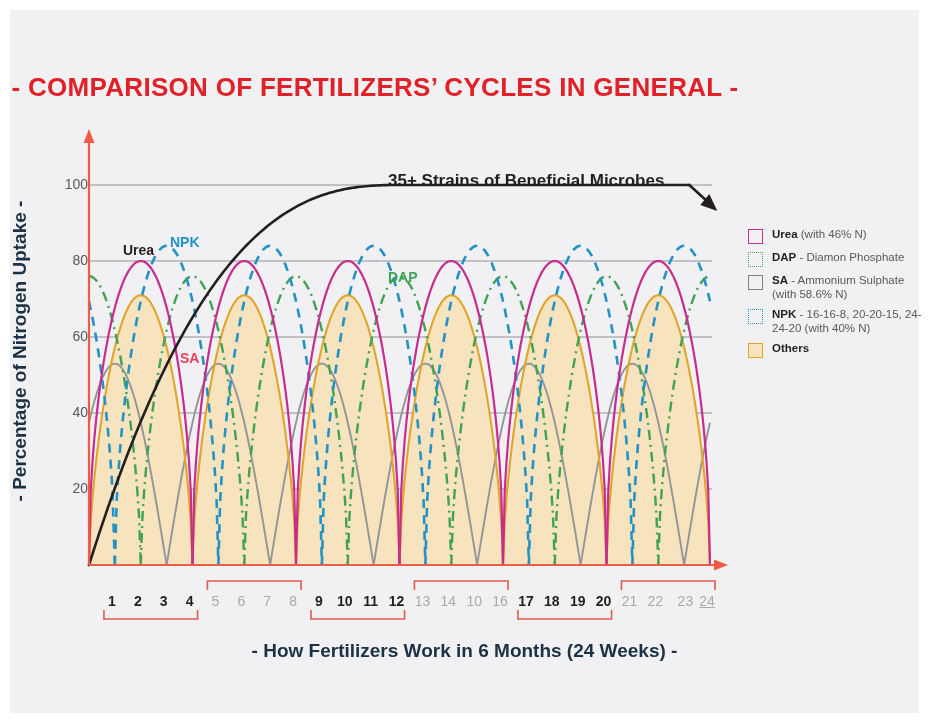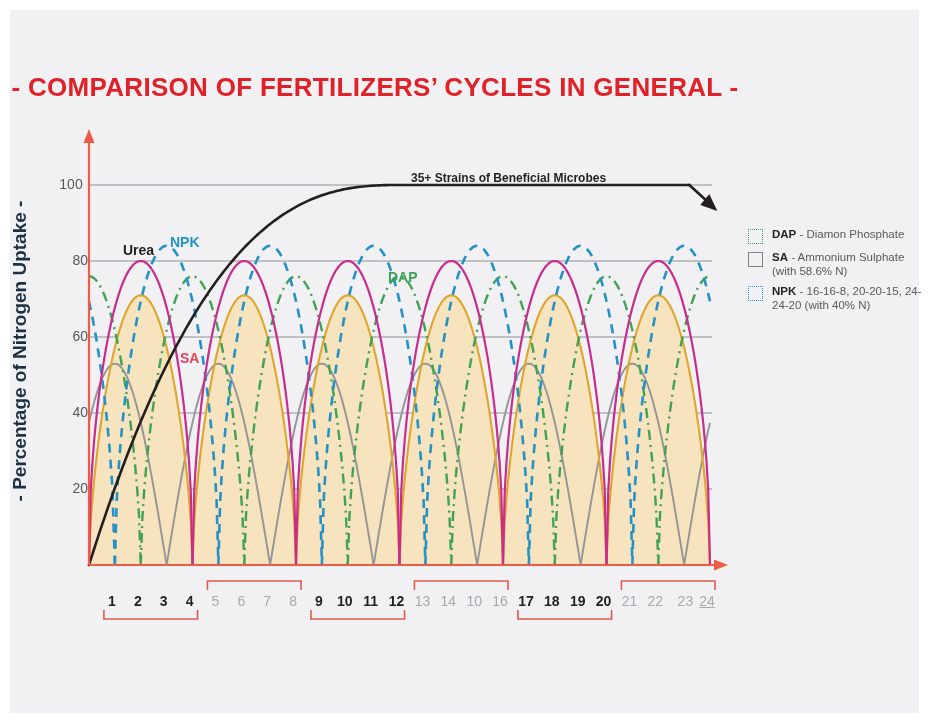--- a/index.html
+++ b/index.html
@@ -63,21 +63,21 @@
   }
   
   .clab{
     position:absolute;font-size:14px;font-weight:bold;
     font-family:"Liberation Sans", sans-serif;white-space:nowrap;
   }
   #lbl-urea{left:113px;top:232px;color:#231f20;}
   #lbl-npk{left:160px;top:224px;color:#2392c6;}
   #lbl-dap{left:378px;top:259px;color:#3fa254;}
   #lbl-sa{left:170px;top:340px;color:#e8415a;}
-  #lbl-microbe{left:378px;top:161px;color:#231f20;font-weight:bold;font-size:12px;margin-left:23px;}
+  #lbl-microbe{left:378px;top:161px;color:#231f20;font-weight:bold;font-size:17px;}
   
   #legend{
     position:absolute;left:738px;top:218px;width:180px;
     font-family:"Liberation Sans", sans-serif;
   }
   .lrow{display:flex;align-items:flex-start;margin-bottom:7px;}
   .sw{width:15px;height:15px;flex:0 0 15px;margin-right:9px;margin-top:1px;box-sizing:border-box;background:transparent;}
   .sw-microbe{border:1.6px solid #231f20;position:relative;}
   .sw-microbe:after{
     content:"";position:absolute;right:-1px;bottom:-1px;
@@ -95,21 +95,21 @@
 </head>
 <body>
 
 <div id="stage">
   <div id="panel">
 
     <div id="title">- COMPARISON OF FERTILIZERS’ CYCLES IN GENERAL -</div>
 
     <div id="ytitle">- Percentage of Nitrogen Uptake -</div>
     <div id="ylabs">
-        <div class="ylab" style="top: 166px; text-align: center;">100</div>
+        <div class="ylab" style="top: 166px;">100</div>
         <div class="ylab" style="top: 242px;">80</div>
         <div class="ylab" style="top: 318px;">60</div>
         <div class="ylab" style="top: 394px; text-align: right;">40</div>
         <div class="ylab" style="top: 470px;">20</div>
       </div>
 
     <svg id="chart-svg" width="909" height="703" viewBox="0 0 909 703" style="position:absolute;left:0;top:0;">
       <g id="gridlines">
           <line x1="79" y1="175" x2="702" y2="175" stroke="#808285" stroke-width="1.1" opacity="0.85"></line>
           <line x1="79" y1="251" x2="702" y2="251" stroke="#808285" stroke-width="1.1" opacity="0.85"></line>
@@ -214,30 +214,39 @@
         <div class="xlab light" style="left: 478.062px;">16</div>
         <div class="xlab dark" style="left: 503.938px;">17</div>
         <div class="xlab dark" style="left: 529.812px;">18</div>
         <div class="xlab dark" style="left: 555.688px;">19</div>
         <div class="xlab dark" style="left: 581.562px;">20</div>
         <div class="xlab light" style="left: 607.438px;">21</div>
         <div class="xlab light" style="left: 633.312px; text-align: center;">22</div>
         <div class="xlab light" style="left: 659.188px; text-align: right;">23</div>
         <div class="xlab light" style="left: 685.062px; text-decoration: underline;">24</div>
       </div>
+    <div id="xtitle">- How Fertilizers Work in 6 Months (24 Weeks) -</div>
 
     <div id="legend">
+        <div class="lrow">
+          <span class="sw sw-urea"></span>
+          <span class="ltxt"><b>Urea</b><span> (with 46% N)</span></span>
+        </div>
         <div class="lrow">
           <span class="sw sw-dap"></span>
           <span class="ltxt"><b>DAP</b><span> - Diamon Phosphate</span></span>
         </div>
         <div class="lrow">
           <span class="sw sw-sa"></span>
           <span class="ltxt"><b>SA</b><span> - Ammonium Sulphate (with 58.6% N)</span></span>
         </div>
         <div class="lrow">
           <span class="sw sw-npk"></span>
           <span class="ltxt"><b>NPK</b><span> - 16-16-8, 20-20-15, 24-24-20 (with 40% N)</span></span>
         </div>
+        <div class="lrow">
+          <span class="sw sw-others"></span>
+          <span class="ltxt"><b>Others</b><span></span></span>
+        </div>
       </div>
 
   </div>
 </div>
 
 </body></html>

